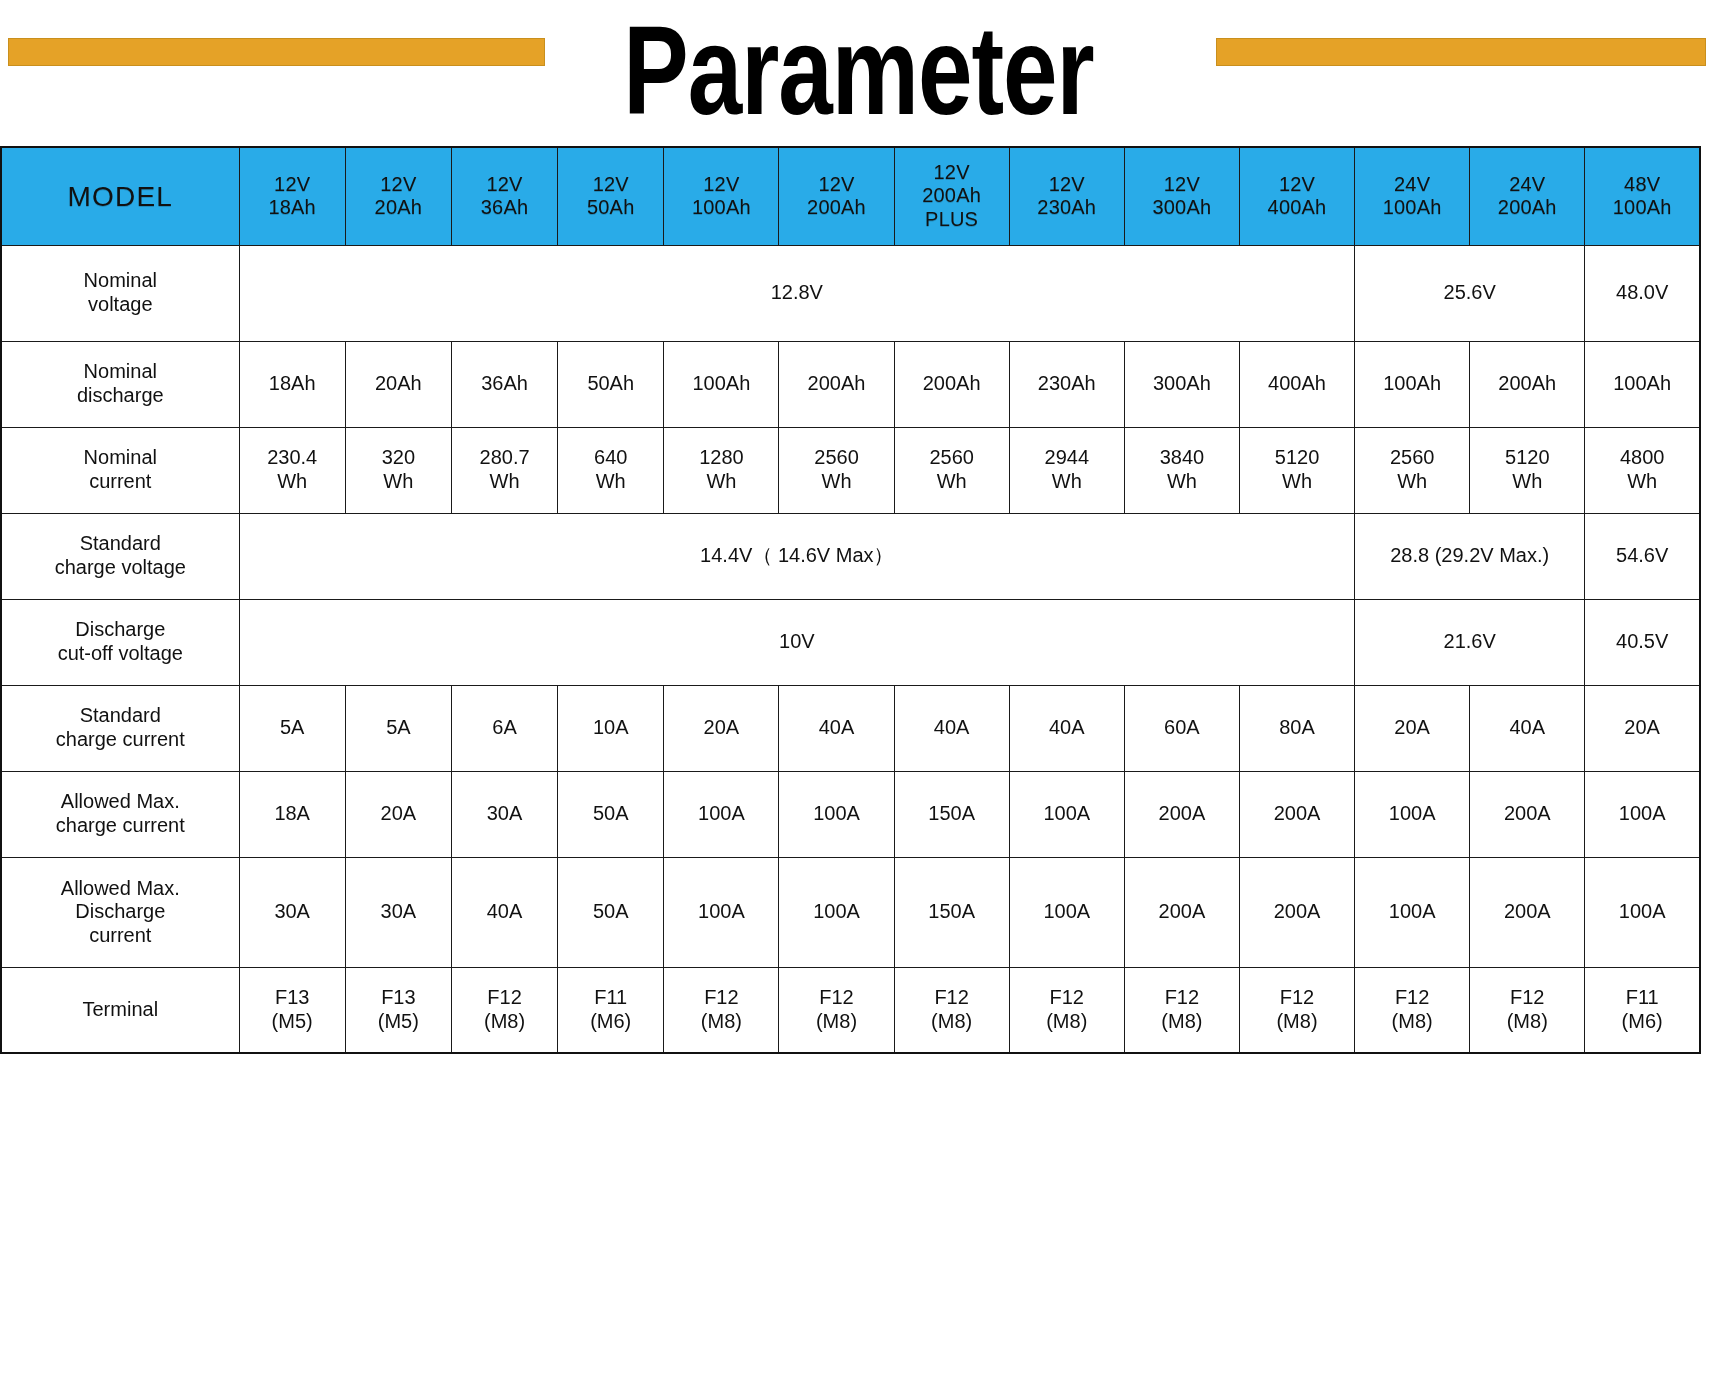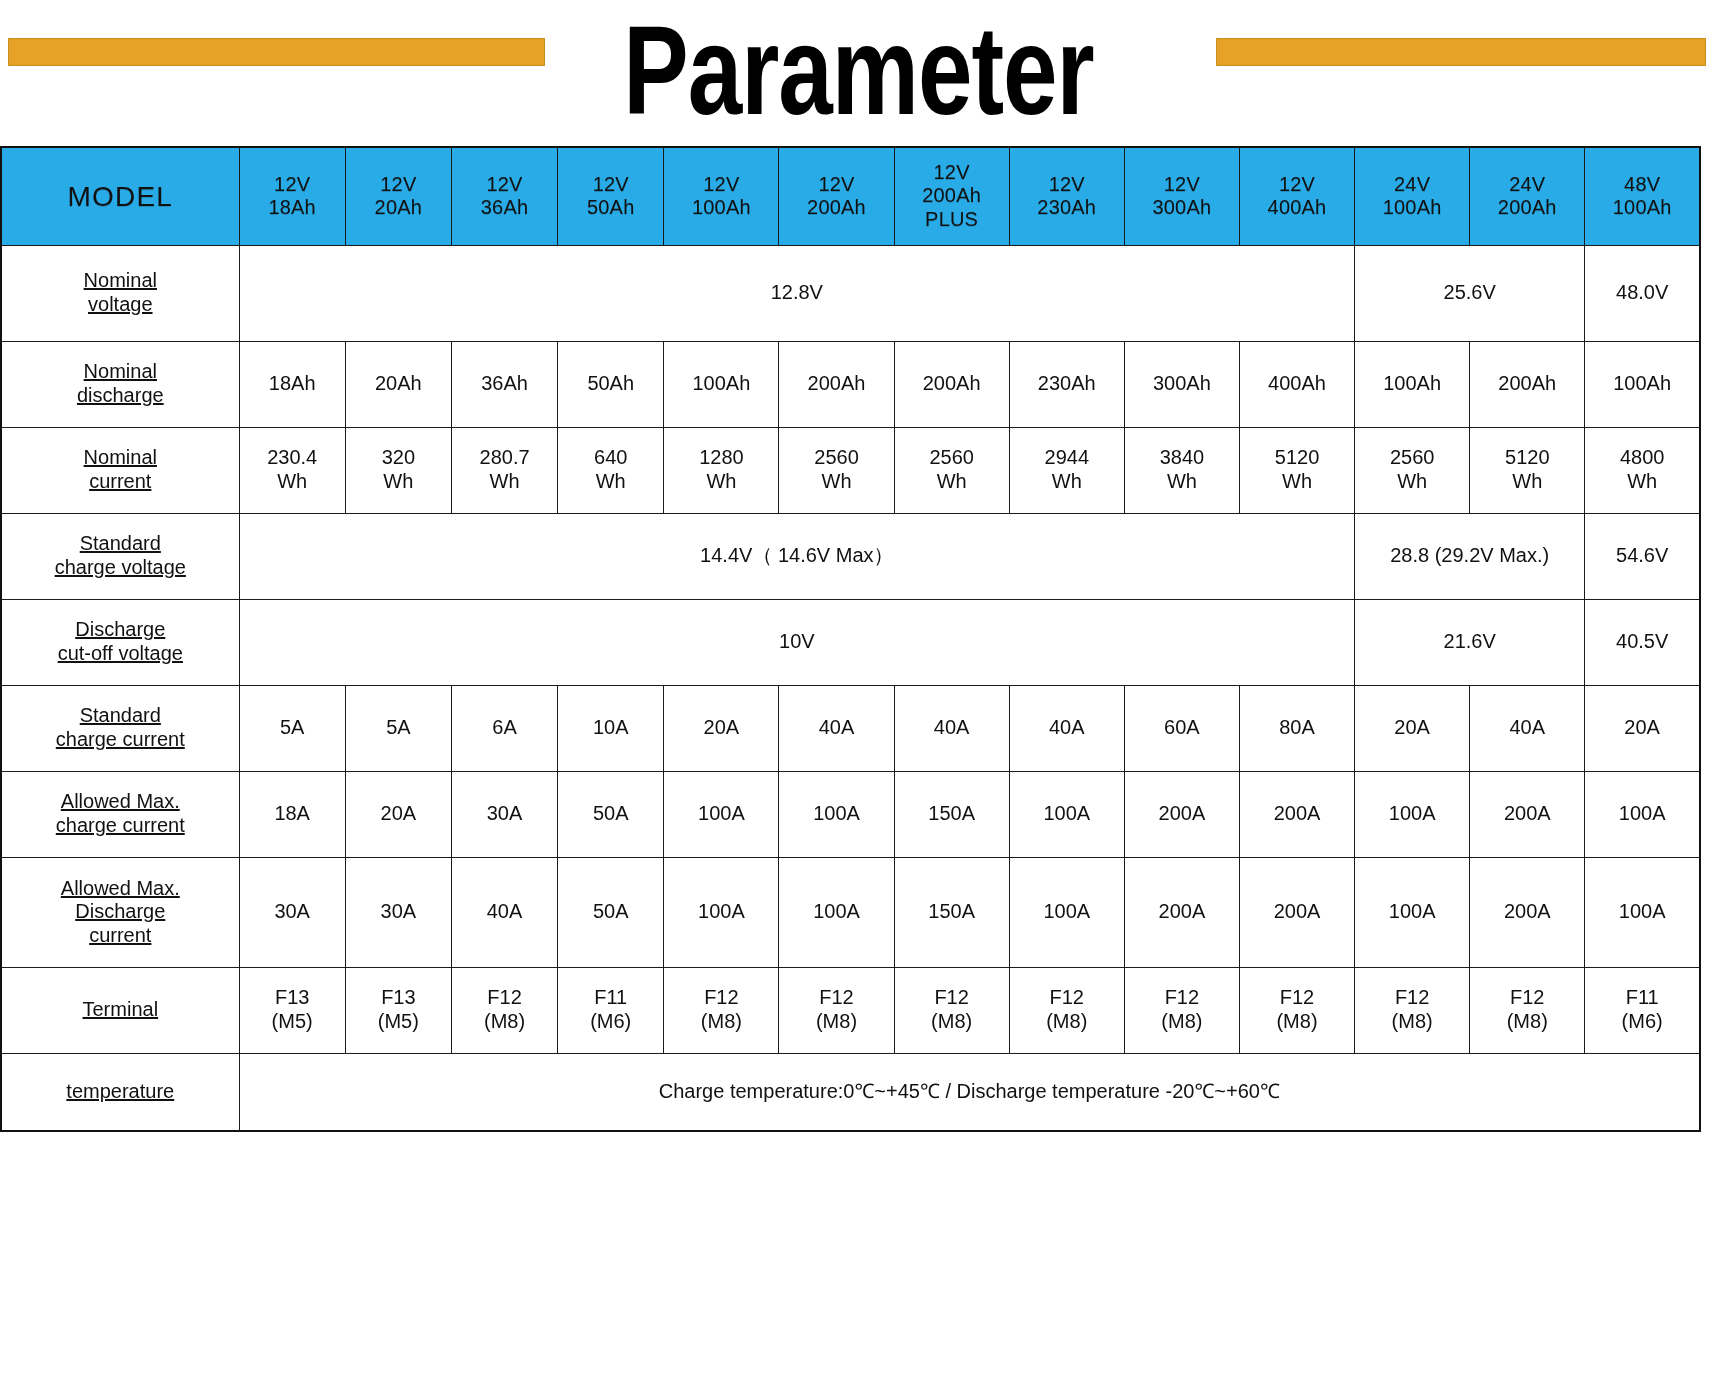--- a/index.html
+++ b/index.html
@@ -94,21 +94,20 @@
   }
   thead th span { display: block; }
   thead th .ln { display: block; }
 
   
   td.rowlabel {
     font-size: 21px;
     line-height: 1.24;
     padding: 6px 4px;
     color: #111;
-    text-decoration: underline;
   }
   td.rowlabel .ln { display: block; }
 
   
   td .ln { display: block; }
 
   
   tbody tr > * { border-top: 2px solid #111; }
 
   
@@ -443,24 +442,18 @@
           <td>
             <span class="ln">F12</span>
             <span class="ln">(M8)</span>
           </td>
           <td>
             <span class="ln">F11</span>
             <span class="ln">(M6)</span>
           </td>
         </tr>
 
-        <tr class="h-temp">
-          <td class="rowlabel">
-            <span class="ln">temperature</span>
-          </td>
-          <td colspan="13">Charge temperature:0℃~+45℃ / Discharge temperature -20℃~+60℃</td>
-        </tr>
 
 
       </tbody>
     </table>
   </div>
 </div>
 
 </body></html>

